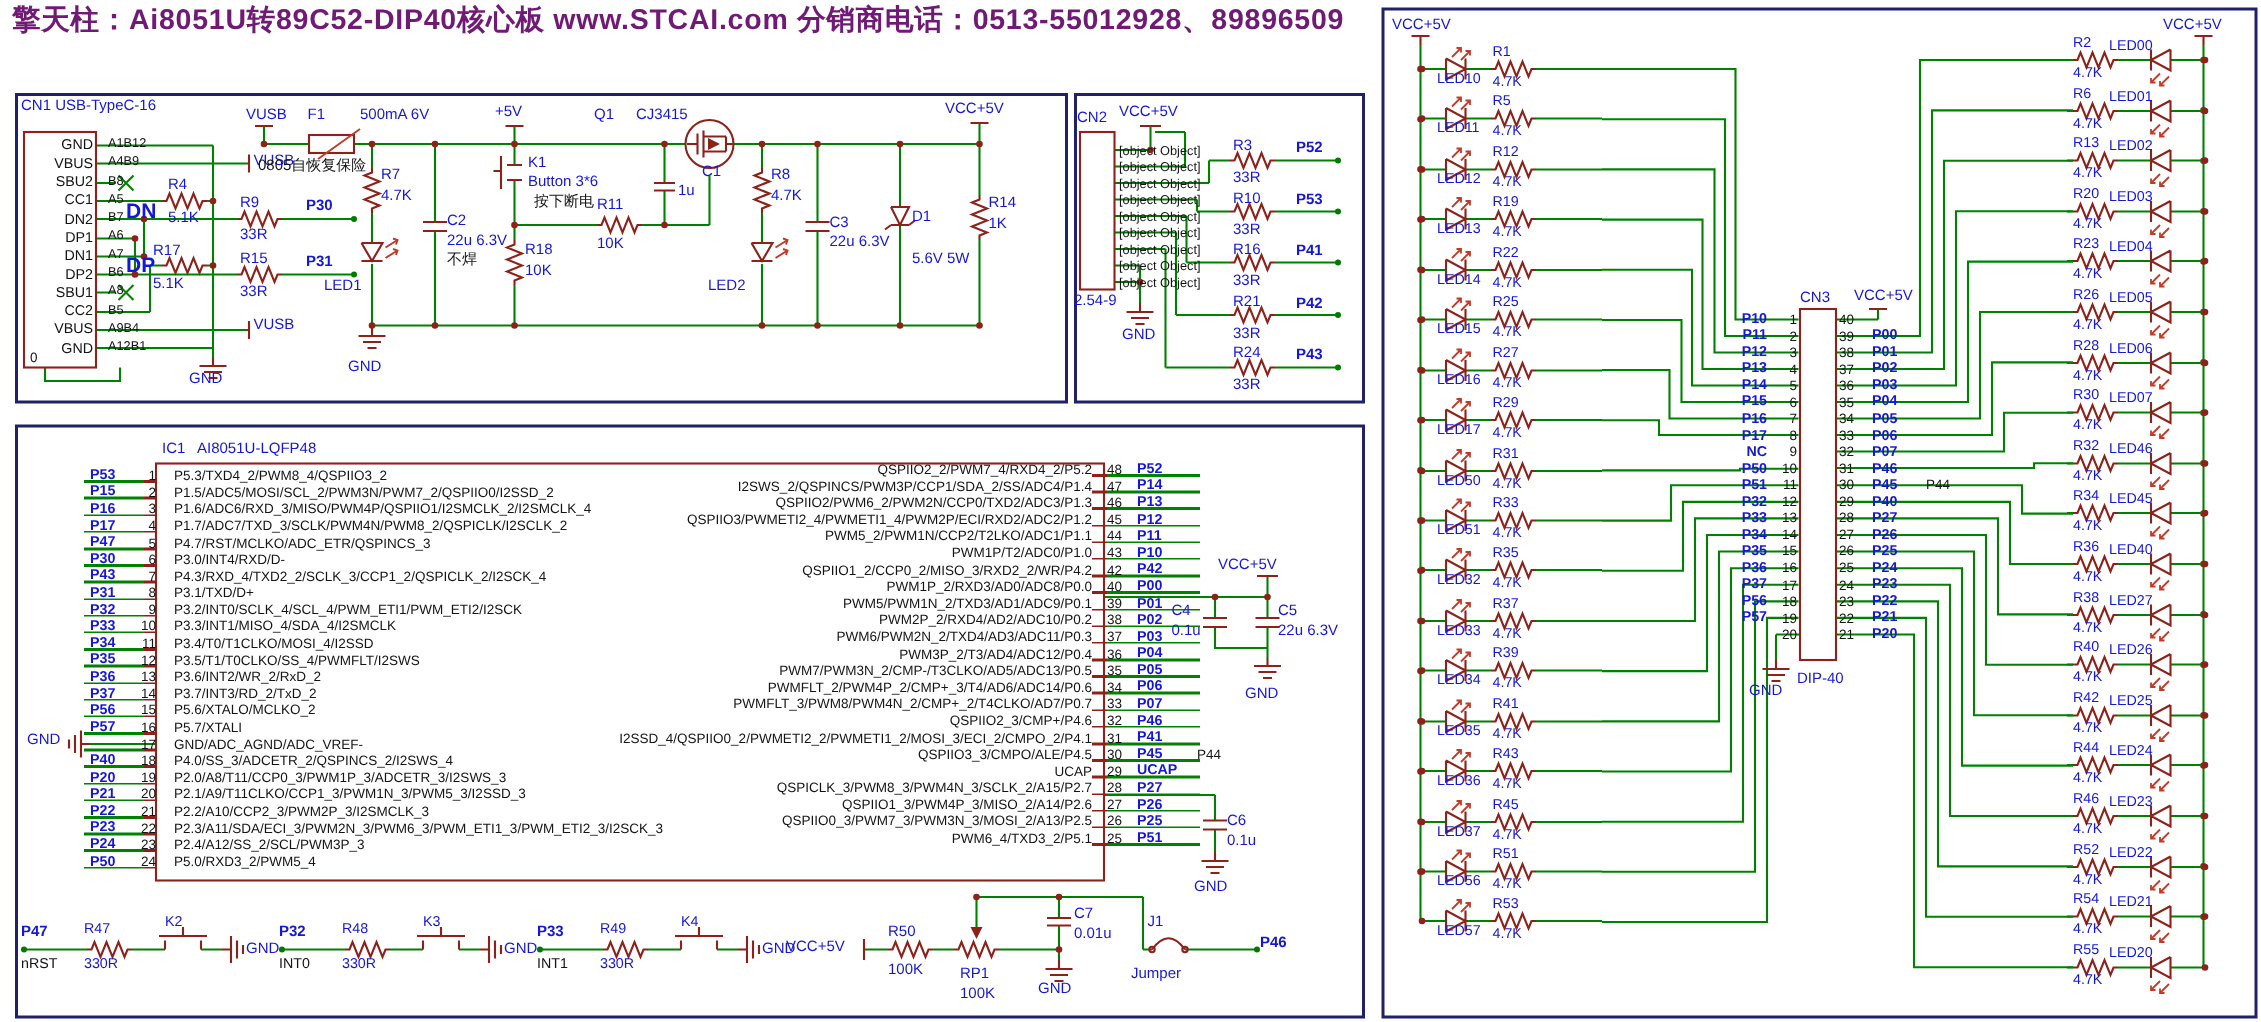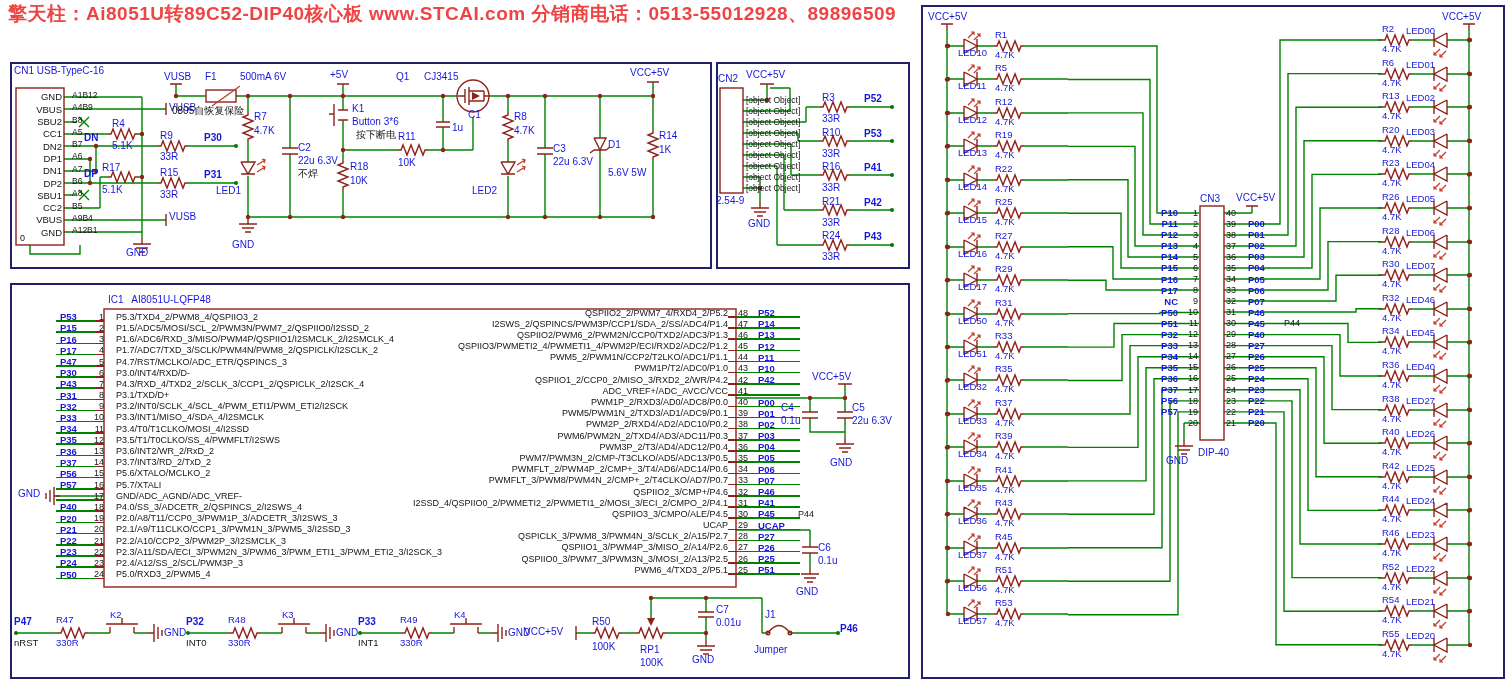--- a/index.html
+++ b/index.html
@@ -2,22 +2,22 @@
 <html><head>
 <meta charset="utf-8">
 <style>
   html,body{margin:0;padding:0;background:#fff}
   #canvas{position:relative;width:1507px;height:681px;background:#fff;overflow:hidden;
           font-family:"Liberation Sans",sans-serif}
   .box{position:absolute;border:2px solid #20206b;z-index:1}
   svg.bg{position:absolute;left:0;top:0;z-index:2}
   .t{position:absolute;white-space:pre;font:10px "Liberation Sans",sans-serif;color:#141414;z-index:4;line-height:1.05}
   .b{color:#1517d8}.bb{font-weight:bold}
-  .s9{font-size:9px}.s95{font-size:10px}
-  .title{font-size:19px;color:#ef4444;font-weight:bold;letter-spacing:.5px}
+  .s9{font-size:9px}.s95{font-size:14px}
+  .title{font-size:19px;color:#701a75;font-weight:bold;letter-spacing:.5px}
   .note{font-size:21px;color:#1c1ce0;font-weight:bold}
   .host{position:absolute;display:flex;flex-direction:column;z-index:4}
   
   .c1row{display:flex;height:12.3px;align-items:center}
   .c1row .nm{width:44px;text-align:right;font-size:9.5px;color:#141414}
   .c1row .des{width:46px;margin-left:10px;font-size:8.5px;color:#141414;transform:translateY(-2px)}
   
   .c2pin{height:11px;font-size:8.5px;color:#141414}
   
   .icl-row,.icr-row{position:relative;display:flex;height:11px;align-items:center;margin-bottom:.2px}
@@ -590,26 +590,20 @@
       <span class="net">P10</span>
       <span class="extra"></span>
     </div>
       <div class="icr-row">
       <span class="fn">QSPIIO1_2/CCP0_2/MISO_3/RXD2_2/WR/P4.2</span>
       <span class="num">42</span>
       <span class="net">P42</span>
       <span class="extra"></span>
     </div>
       <div class="icr-row">
-      <span class="fn">ADC_VREF+/ADC_AVCC/VCC</span>
-      <span class="num">41</span>
-      <span class="net"></span>
-      <span class="extra"></span>
-    </div>
-      <div class="icr-row">
       <span class="fn">PWM1P_2/RXD3/AD0/ADC8/P0.0</span>
       <span class="num">40</span>
       <span class="net">P00</span>
       <span class="extra"></span>
     </div>
       <div class="icr-row">
       <span class="fn">PWM5/PWM1N_2/TXD3/AD1/ADC9/P0.1</span>
       <span class="num">39</span>
       <span class="net">P01</span>
       <span class="extra"></span>

